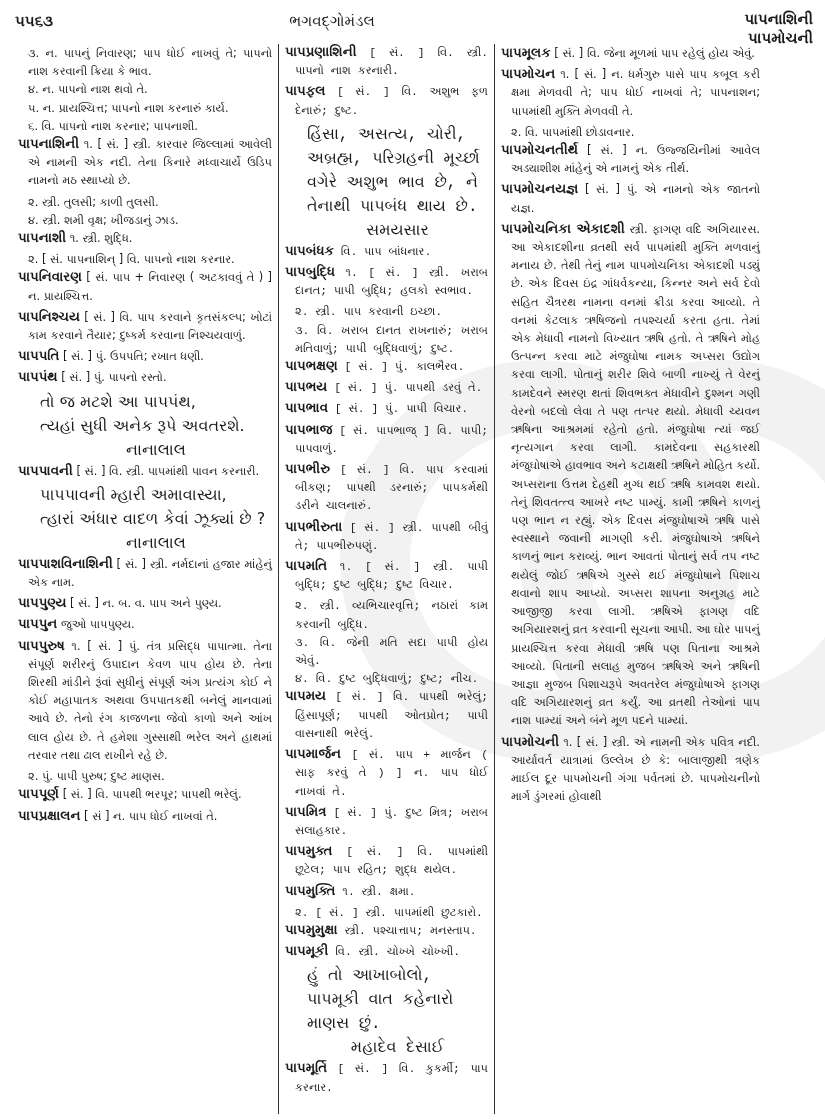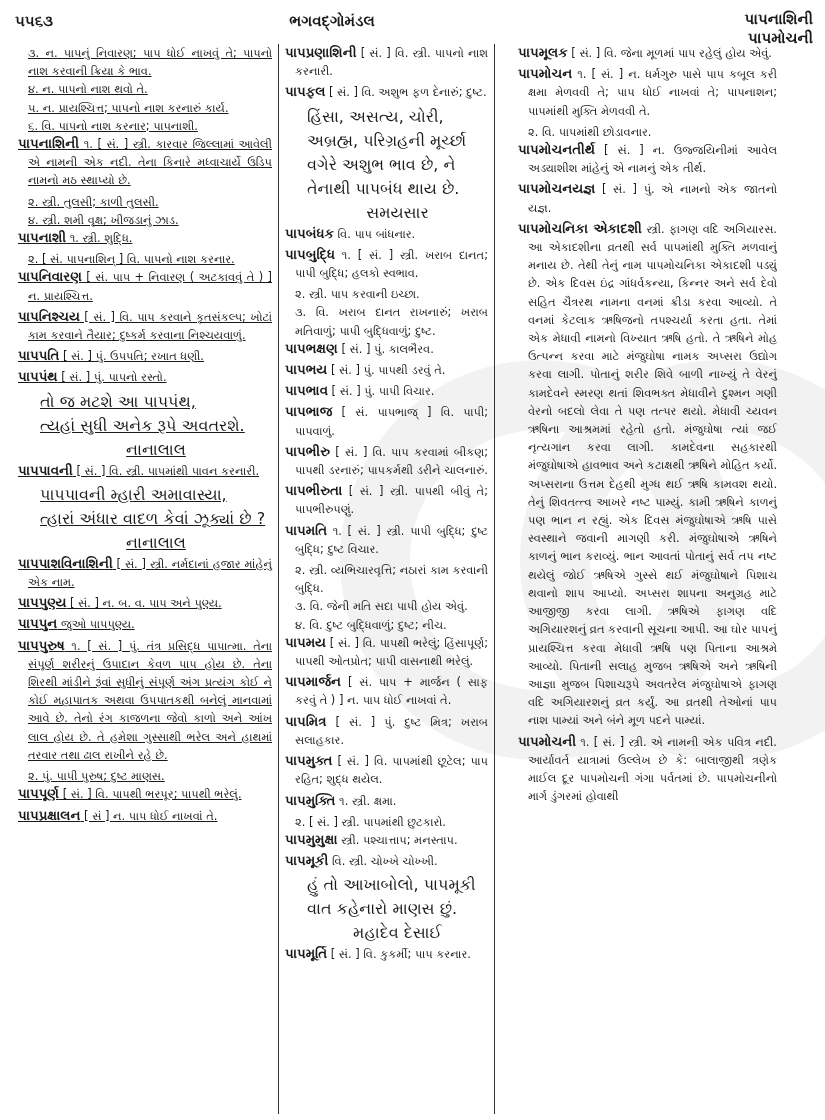--- a/index.html
+++ b/index.html
@@ -11,30 +11,30 @@
     position: absolute; left: 300px; top: 320px; width: 520px; height: 520px;
     pointer-events: none;
   }
   .watermark .ring {
     position: absolute; border-radius: 50%; border: 70px solid #f2f2f2;
   }
   .header {
     position: absolute; left: 0; top: 0; width: 825px; height: 45px;
   }
   .page-num { position: absolute; left: 15px; top: 12px; font-size: 15px; font-weight: bold; }
-  .book-title { position: absolute; left: 0; width: 664px; top: 12px; text-align: center; font-size: 15px; font-weight: bold; }
+  .book-title { position: absolute; left: 0; width: 664px; top: 12px; text-align: center; font-size: 15px; font-weight: normal; }
   .guide-words { position: absolute; right: 12px; top: 10px; text-align: right; font-size: 15px; font-weight: bold; line-height: 19px; }
   .columns {
     position: absolute; left: 12px; top: 44px; width: 805px; height: 1070px;
     display: flex;
   }
   .col { box-sizing: border-box; padding: 0 6px; overflow: hidden; }
-  .col-left { width: 266px; text-decoration: underline; }
-  .col-mid { width: 217px; border-left: 1px solid #333; border-right: 1px solid #333; }
-  .col-right { width: 271px; margin-left: 17px; }
+  .col-left { width: 266px; }
+  .col-mid { width: 217px; border-left: 1px solid #333; border-right: 1px solid #333; font-family: Liberation Mono, monospace; }
+  .col-right { width: 271px; }
   .entry { font-size: 11.4px; line-height: 18.2px; margin: 0 0 3px 0; text-align: justify; }
   .entry .hw { font-weight: bold; font-size: 13.4px; }
   .entry .body { }
   .sense { font-size: 11.4px; line-height: 18.2px; padding-left: 10px; text-align: justify; }
   .quote { font-size: 16px; line-height: 24px; padding-left: 22px; }
   .quote .src { display: block; text-align: center; }
   .hang { padding-left: 10px; text-indent: -10px; }
 </style>
 </head>
 <body>

